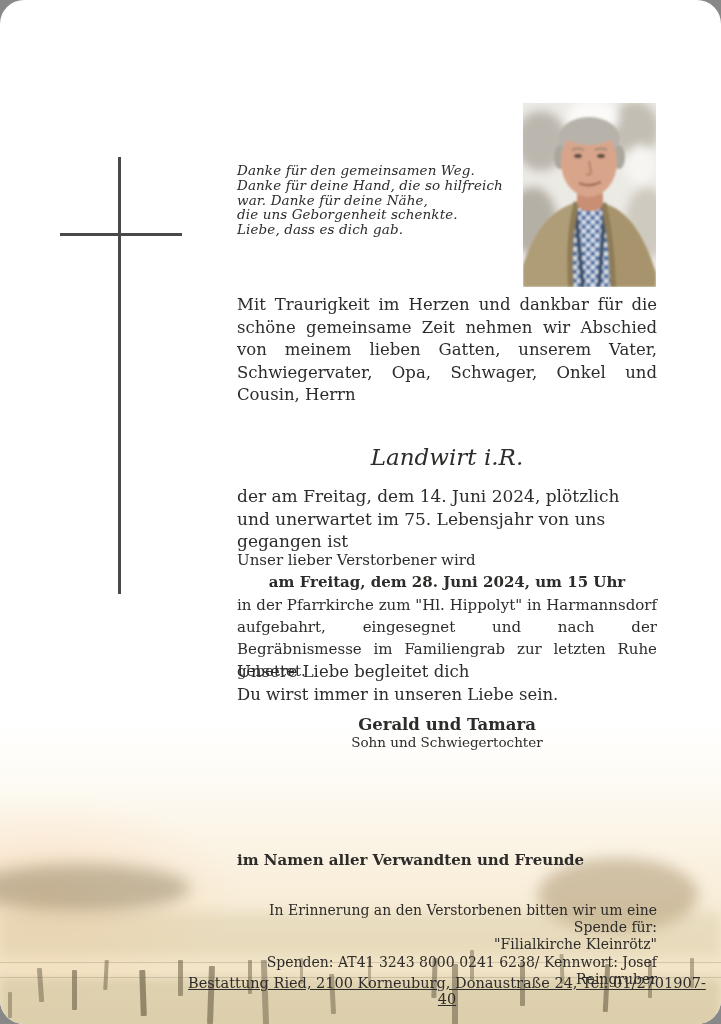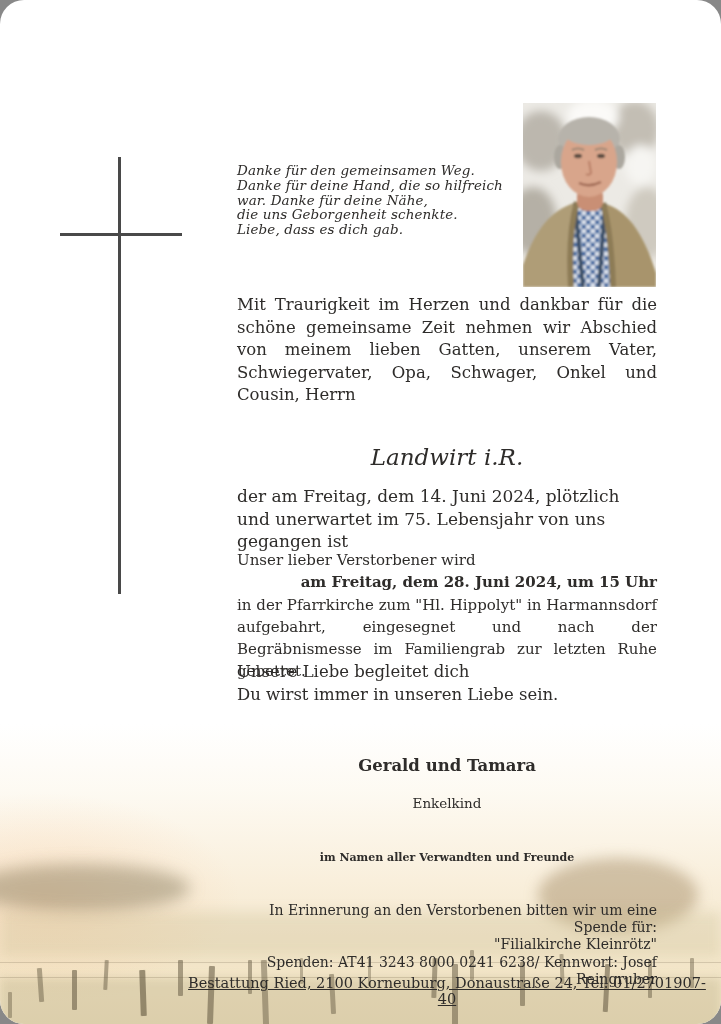--- a/index.html
+++ b/index.html
@@ -43,29 +43,29 @@
   .photo svg{display:block;}
 
   
   .sec{position:absolute;left:237px;width:420px;}
   .poem{top:163px;width:300px;font-style:italic;font-size:13.5px;line-height:14.8px;letter-spacing:.1px;}
   .intro{top:294px;font-size:16.5px;line-height:22.5px;text-align:justify;}
   .deceased-name{top:396px;text-align:center;font-size:38px;line-height:44px;font-weight:400;}
   .deceased-title{top:444px;text-align:center;font-size:23px;line-height:26px;font-style:italic;}
   .death-info{top:485px;font-size:17px;line-height:22.5px;}
   .funeral{top:549px;font-size:15px;line-height:22.3px;}
-  .funeral .date-line{text-align:right;font-weight:700;}
+  .funeral .date-line{text-align:center;font-weight:700;}
   .funeral .loc{text-align:justify;}
   .farewell{top:661px;text-align:left;font-size:16.5px;line-height:22.5px;}
   .mourners{top:715px;text-align:center;}
   .mourner{margin-bottom:17px;}
   .mourner .m-name{font-weight:700;font-size:16.5px;line-height:19px;}
   .mourner .m-rel{font-size:13.5px;line-height:16px;}
-  .mourner.m2{margin-bottom:20px;margin-top:41px;}
-  .closing{top:851px;text-align:center;font-weight:700;font-size:11px;}
+  .mourner.m2{margin-bottom:20px;}
+  .closing{top:851px;font-weight:700;font-size:15px;}
   .donation{top:902px;text-align:right;font-size:14px;line-height:17.2px;}
   .footer-line{top:975px;left:180px;width:534px;text-align:center;font-size:14.5px;text-decoration:underline;}
 </style>
 </head>
 <body>
 
 <div class="page">
 
   <div class="landscape">
     <div class="haze treeline-left"></div>
@@ -172,23 +172,23 @@
   </div>
 
   <div class="sec farewell">
     <div>Unsere Liebe begleitet dich</div>
     <div>Du wirst immer in unseren Liebe sein.</div>
   </div>
 
   <div class="sec mourners">
     <div class="mourner m2">
       <div class="m-name">Gerald und Tamara</div>
+      <div class="m-rel">Sohn und Schwiegertochter</div>
     </div>
     <div class="mourner">
-      <div class="m-rel">Enkelkind</div>
     </div>
   </div>
 
   <div class="sec closing">im Namen aller Verwandten und Freunde</div>
 
   <div class="sec donation">
     <div>In Erinnerung an den Verstorbenen bitten wir um eine Spende für:</div>
     <div>"Filialkirche Kleinrötz"</div>
     <div>Spenden: AT41 3243 8000 0241 6238/ Kennwort: Josef Reingruber</div>
   </div>

